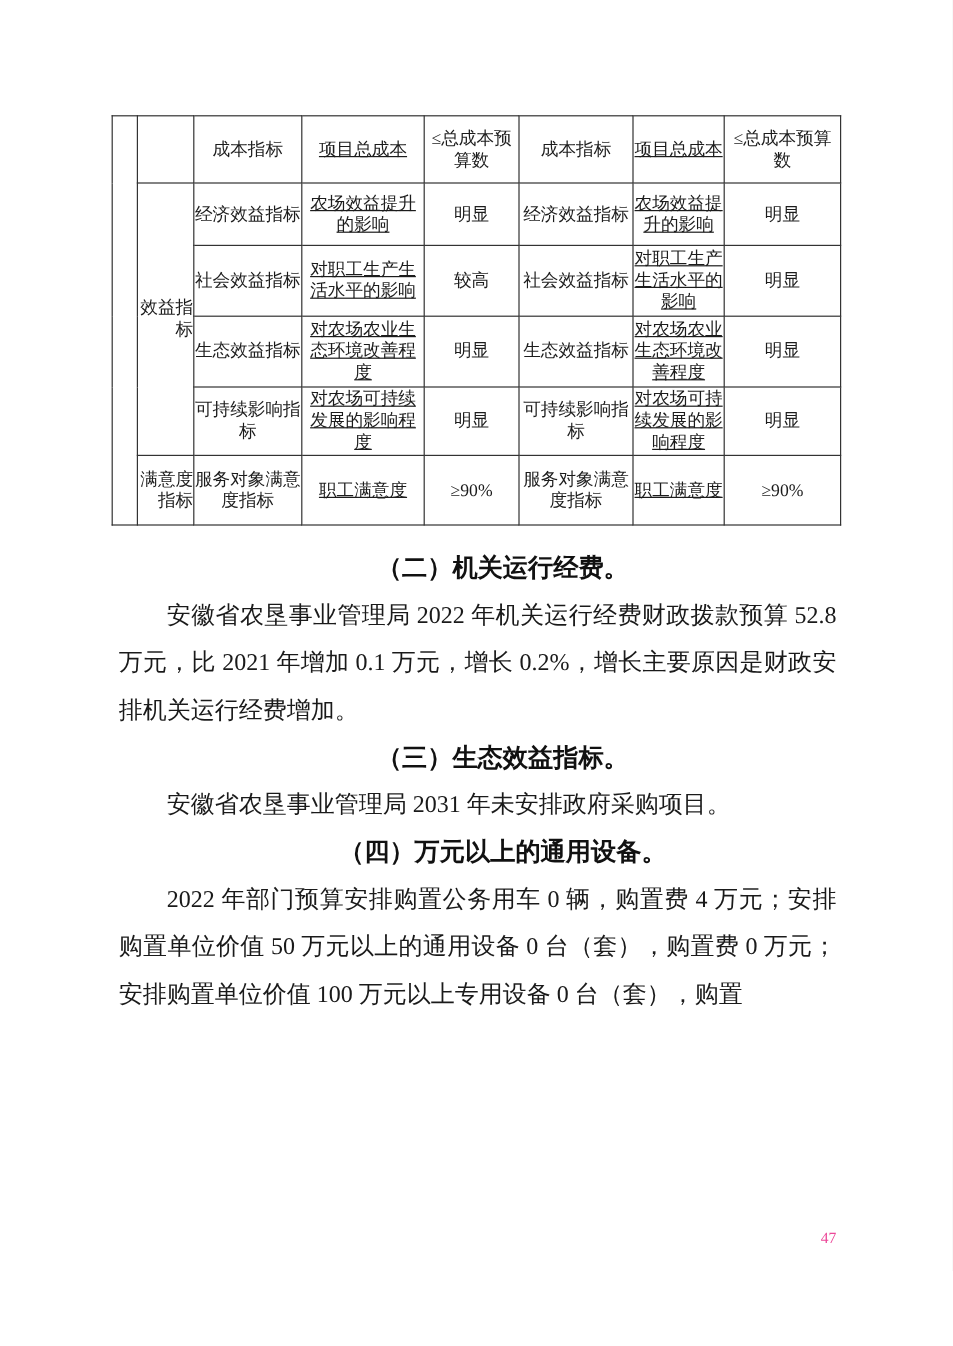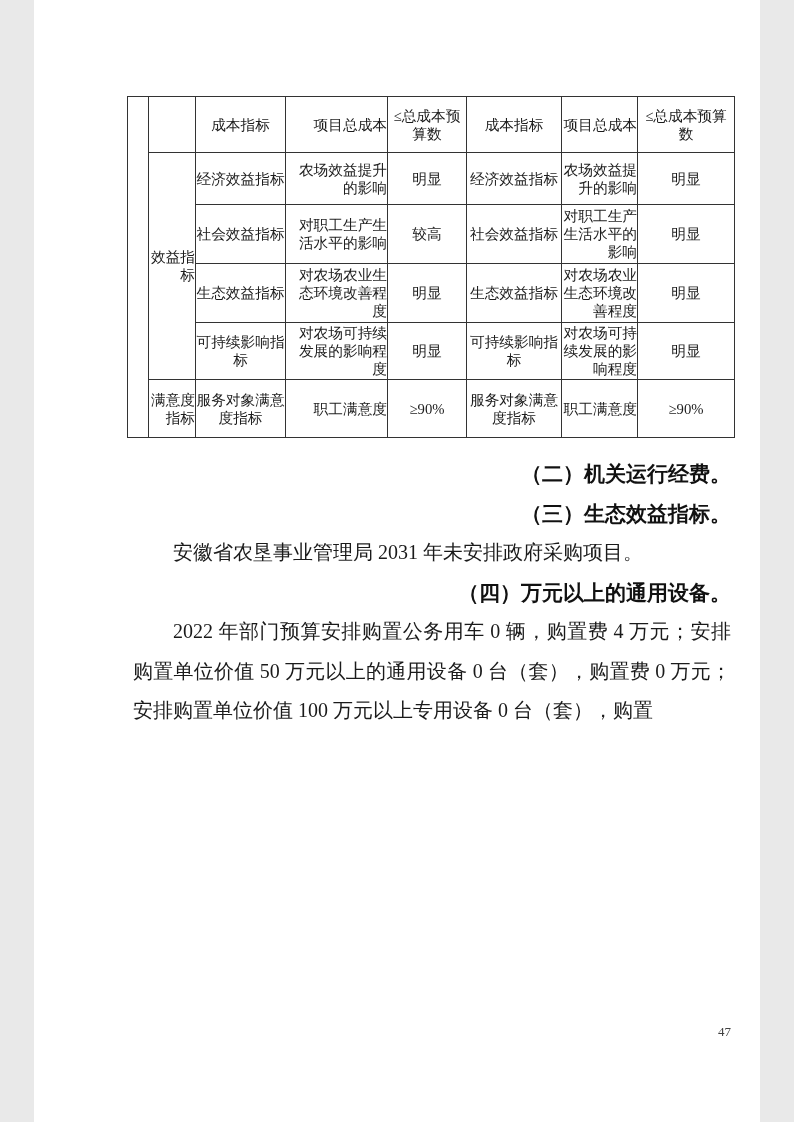--- a/index.html
+++ b/index.html
@@ -1,18 +1,18 @@
 <!DOCTYPE html>
 <html><head>
 <meta charset="utf-8">
 <style>
   html,body { margin:0; padding:0; background:#e9e9e9; }
   .page {
     position:relative;
-    width:726px; height:1122px;
+    width:794px; height:1122px;
     margin:0 auto;
     background:#ffffff;
     overflow:hidden;
     font-family:"Liberation Serif","DejaVu Serif",serif;
     color:#1a1a1a;
   }
 
   
   table.ind-table {
     position:absolute; left:93px; top:96px;
@@ -25,21 +25,21 @@
   table.ind-table td {
     border:1px solid #333;
     line-height:18px;
     vertical-align:middle;
     padding:1px 0;
     word-break:break-all;
   }
   td.c-empty  { padding:0; }
   td.c-cat    { text-align:right; padding:1px 2px; }
   td.c-name   { text-align:center; }
-  td.c-detail { text-align:right; padding:1px 0 1px 1px; }
+  td.c-detail { text-align:center; padding:1px 0 1px 1px;text-decoration:underline; }
   td.c-val    { text-align:center;margin-top:45px; }
   tr.r1 { height:56px; }
   tr.r2 { height:52px; }
   tr.r3 { height:59px; }
   tr.r4 { height:59px; }
   tr.r5 { height:56px; }
   tr.r6 { height:58px; }
 
   
   .doc-body {
@@ -53,28 +53,28 @@
     text-indent:2em;
     text-justify:inter-character;
   }
   .doc-body h3 {
     margin:0;
     font-family:"Liberation Sans","DejaVu Sans",sans-serif;
     font-weight:700;
     font-size:21px;
     line-height:39.5px;
     text-indent:2em;
-    text-align:right;
+    text-align:center;
     color:#111;
   }
 
   .page-number {
     position:absolute; left:684px; top:1024px;
     font-size:13px;
-    color:#404040;
+    color:#ec4899;
     font-family:"Liberation Serif","DejaVu Serif",serif;
   }
 </style>
 </head>
 <body>
 
 <div class="page">
 
   <table class="ind-table">
     <colgroup>
@@ -138,20 +138,21 @@
         <td class="c-val">≥90%</td>
         <td class="c-name">服务对象满意度指标</td>
         <td class="c-detail">职工满意度</td>
         <td class="c-val">≥90%</td>
       </tr>
     </tbody>
   </table>
 
   <div class="doc-body">
     <h3>（二）机关运行经费。</h3>
+    <p>安徽省农垦事业管理局 2022 年机关运行经费财政拨款预算 52.8 万元，比 2021 年增加 0.1 万元，增长 0.2%，增长主要原因是财政安排机关运行经费增加。</p>
     <h3>（三）生态效益指标。</h3>
     <p>安徽省农垦事业管理局 2031 年未安排政府采购项目。</p>
     <h3>（四）万元以上的通用设备。</h3>
     <p>2022 年部门预算安排购置公务用车 0 辆，购置费 4 万元；安排购置单位价值 50 万元以上的通用设备 0 台（套），购置费 0 万元；安排购置单位价值 100 万元以上专用设备 0 台（套），购置</p>
   </div>
 
   <div class="page-number">47</div>
 
 </div>
 

